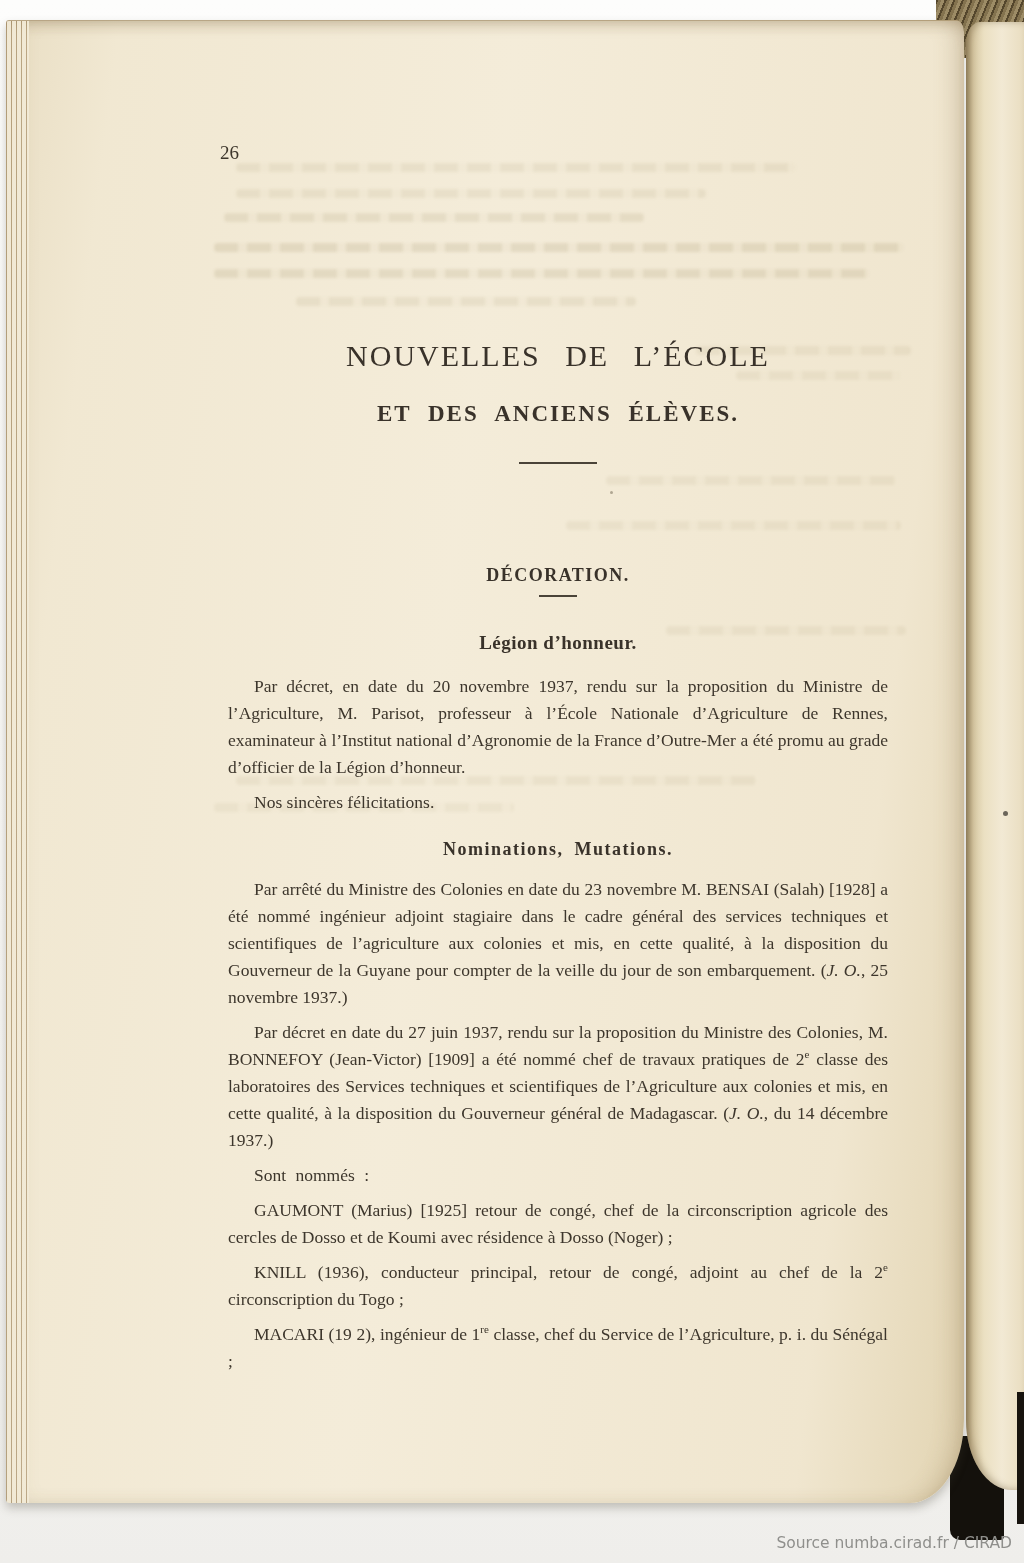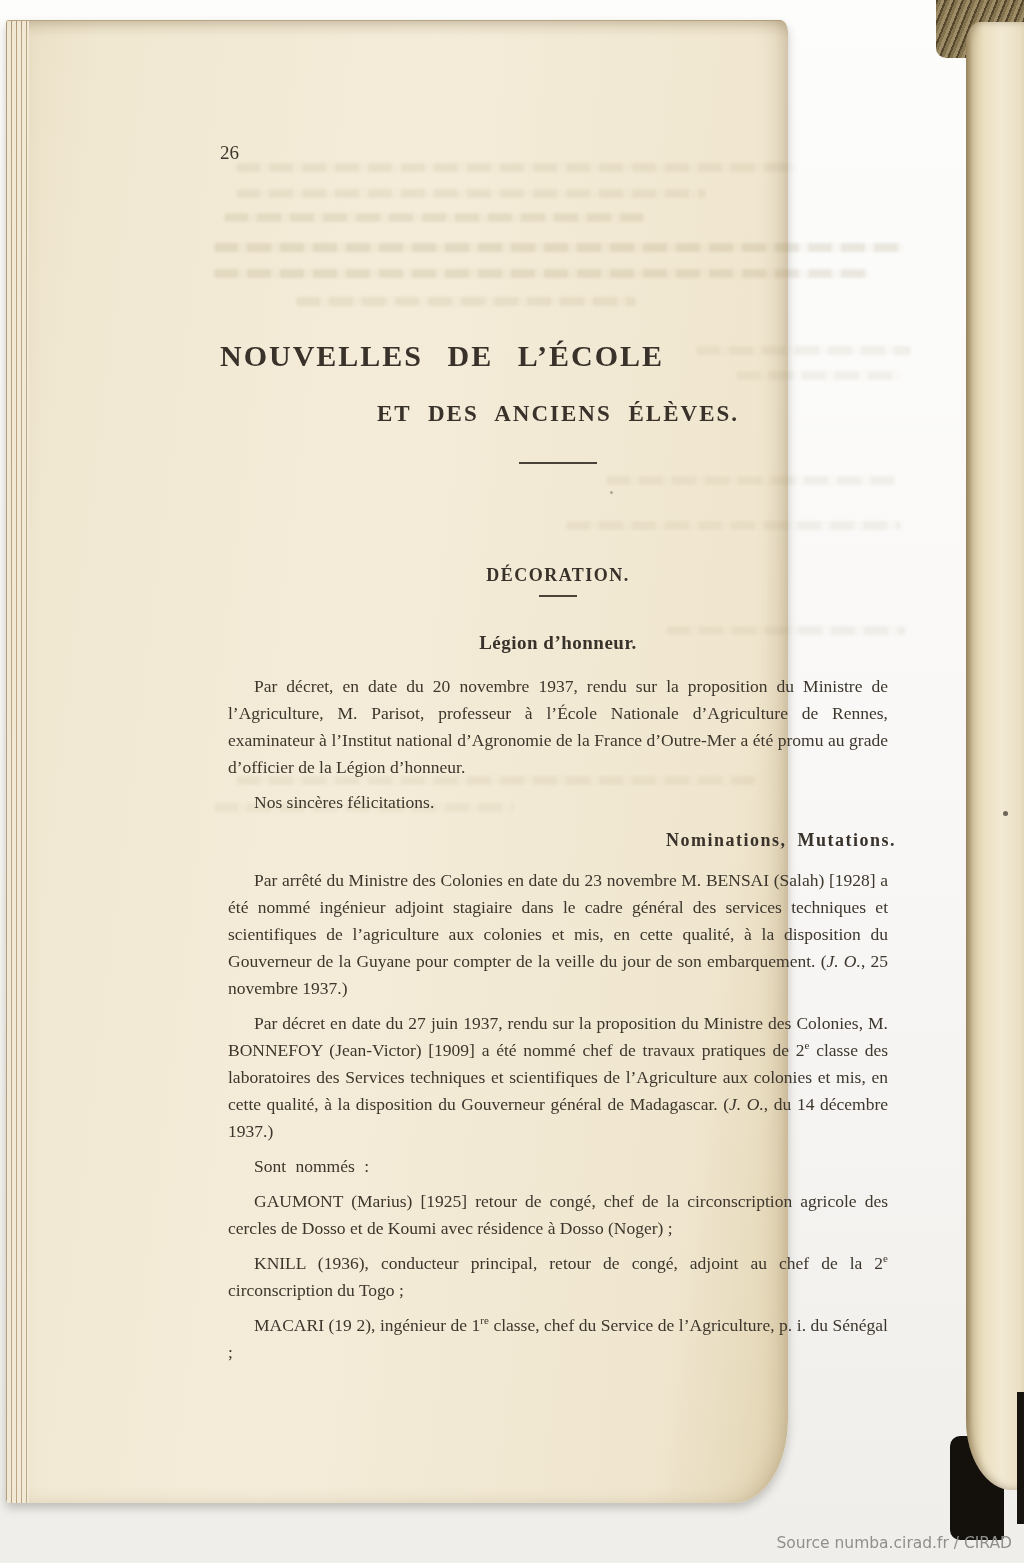--- a/index.html
+++ b/index.html
@@ -17,21 +17,21 @@
   .binding-black{position:absolute;left:950px;top:1436px;width:54px;height:104px;
     background:#14110c;border-radius:10px 6px 4px 10px;}
   .binding-sliver{position:absolute;left:1017px;top:1392px;width:7px;height:132px;
     background:#17130e;z-index:2;}
   .next-page{position:absolute;left:966px;top:22px;width:58px;height:1468px;z-index:1;
     background:linear-gradient(90deg,#b3a077 0,#d4c49e 6px,#ebe0c2 18px,#f2e9d4 36px,#e9ddc0 100%);
     border-radius:14px 0 0 46px / 22px 0 0 70px;
     box-shadow:inset 4px 0 7px rgba(90,70,40,.35);}
 
   
-  .page{position:absolute;left:6px;top:20px;width:782px;height:1482px;z-index:2;
+  .page{position:absolute;left:6px;top:20px;width:958px;height:1482px;z-index:2;
     background:linear-gradient(97deg,#e9dec4 0%,#f1e8d2 10%,#f4ecd9 45%,#f0e6cf 85%,#e2d4b2 100%);
     border-top:1px solid rgba(145,120,80,.6);
     border-radius:3px 8px 54px 4px / 3px 12px 84px 4px;
     box-shadow:inset 0 9px 16px -9px rgba(120,95,55,.40),
                inset -16px 0 26px -12px rgba(120,95,55,.33),
                inset 20px 0 30px -18px rgba(120,95,55,.25),
                0 5px 10px rgba(70,65,52,.28);}
   .stack-edges{position:absolute;left:0;top:0;bottom:0;width:23px;
     background:repeating-linear-gradient(90deg,rgba(150,122,80,.55) 0 1px,rgba(242,234,214,.95) 1px 5px);
     border-radius:3px 0 0 4px;}
@@ -40,31 +40,31 @@
   .bleed{position:absolute;height:9px;border-radius:4px;filter:blur(1.6px);
     background:repeating-linear-gradient(90deg,rgba(146,130,84,.20) 0 24px,rgba(146,130,84,.05) 24px 33px);}
   .speck{position:absolute;border-radius:50%;}
 
   
   .text-col{position:absolute;left:214px;top:120px;width:676px;color:#3d362c;
     font-size:17.5px;line-height:27px;z-index:3;}
   .text-col p{margin:8px;text-indent:26px;}
   .just{text-align:justify;}
   .pagenum{font-size:19px;line-height:24px;}
-  .title1{margin:173px 0 0;font-size:30px;line-height:36px;
-    font-weight:bold;letter-spacing:2px;word-spacing:15px;color:#39322a;}
+  .title1{margin:173px 0 0;font-size:30px;line-height:36px;text-align:center;
+    font-weight:normal;letter-spacing:2px;word-spacing:15px;color:#39322a;}
   .title2{margin:26px 0 0;font-size:23px;line-height:28px;text-align:center;
     font-weight:bold;letter-spacing:2px;word-spacing:9px;color:#39322a;}
   .rule{height:2px;background:#4a4338;margin-left:auto;margin-right:auto;}
   .rule-lg{width:78px;margin-top:34px;}
   .rule-sm{width:38px;margin-top:9px;}
   .h3{margin:0;font-size:18px;line-height:22px;text-align:center;font-weight:bold;
     letter-spacing:1.5px;word-spacing:5px;color:#39322a;}
   .h-decoration{margin-top:100px;}
-  .h-nominations{margin-top:13px;text-align:right;}
+  .h-nominations{margin-top:22px;}
   .h4{margin:34px 0 0;font-size:19px;line-height:24px;text-align:center;
     font-weight:bold;letter-spacing:.5px;color:#39322a;}
   .p-parisot{margin-top:18px !important;}
   .p-bensai{margin-top:16px !important;}
   .p-bonnefoy{margin-top:2px !important;}
   .p-sont{margin-top:2px !important;word-spacing:5px;}
   sup{font-size:11px;line-height:0;vertical-align:super;}
   i{font-style:italic;}
 
   .source-bar{position:absolute;right:12px;bottom:11px;z-index:4;

